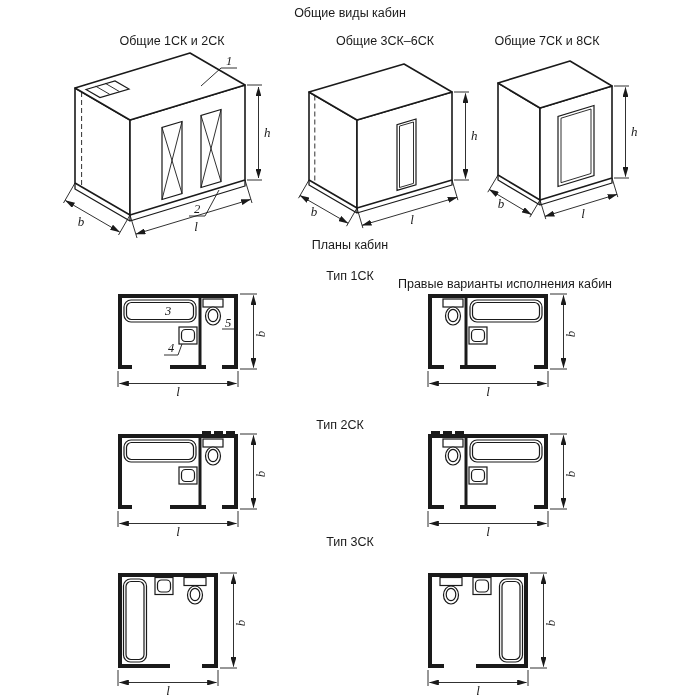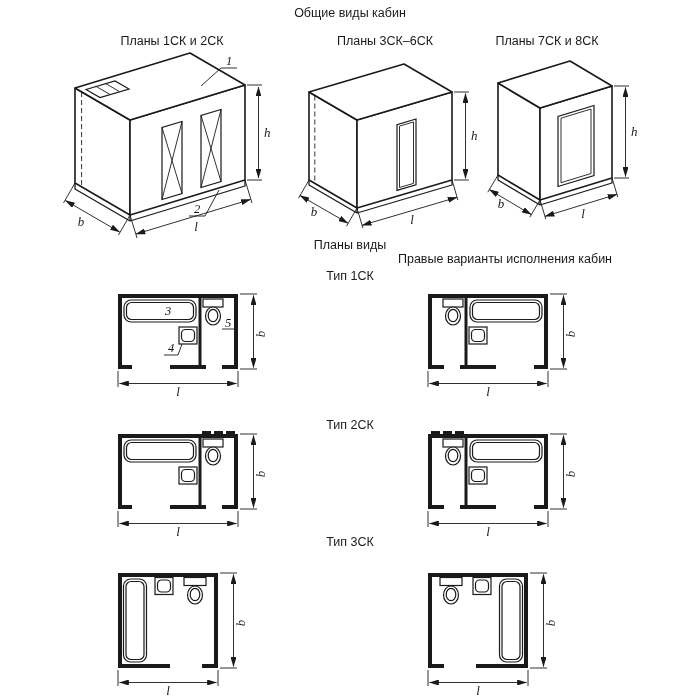--- a/index.html
+++ b/index.html
@@ -87,27 +87,27 @@
         <path class="thin" d="M0,97 V113 M100,97 V113 M102,0 H119 M102,95 H119"></path>
         <line class="dim" x1="1.5" y1="109.5" x2="98.5" y2="109.5" marker-start="url(#arr)" marker-end="url(#arr)"></line>
         <line class="dim" x1="115.5" y1="1.5" x2="115.5" y2="93.5" marker-start="url(#arr)" marker-end="url(#arr)"></line>
         <text class="dimlbl" x="50" y="122" text-anchor="middle">l</text>
         <text class="dimlbl" transform="rotate(-90 127 50)" x="127" y="50" text-anchor="middle">b</text>
       </g>
     </defs>
   </svg>
 
   <div class="lbl" style="left:350px;top:6px">Общие виды кабин</div>
-  <div class="lbl" style="left:172px;top:34px">Планы 1СК и 2СК</div>
-  <div class="lbl" style="left:385px;top:34px">Планы 3СК–6СК</div>
-  <div class="lbl" style="left:547px;top:34px">Планы 7СК и 8СК</div>
-  <div class="lbl" style="left:350px;top:238px">Планы виды</div>
-  <div class="lbl" style="left:505px;top:252px">Правые варианты исполнения кабин</div>
+  <div class="lbl" style="left:172px;top:34px">Общие 1СК и 2СК</div>
+  <div class="lbl" style="left:385px;top:34px">Общие 3СК–6СК</div>
+  <div class="lbl" style="left:547px;top:34px">Общие 7СК и 8СК</div>
+  <div class="lbl" style="left:350px;top:238px">Планы кабин</div>
+  <div class="lbl" style="left:505px;top:277px">Правые варианты исполнения кабин</div>
   <div class="lbl" style="left:350px;top:269px">Тип 1СК</div>
-  <div class="lbl" style="left:350px;top:418px">Тип 2СК</div>
+  <div class="lbl" style="left:340px;top:418px">Тип 2СК</div>
   <div class="lbl" style="left:350px;top:535px">Тип 3СК</div>
 
   <svg style="left:55px;top:50px" width="230" height="198">
     <g>
       <path class="face" d="M20,38 L75,70 L75,165 L20,133 Z"></path>
       <path class="face" d="M75,70 L190,35 L190,130 L75,165 Z"></path>
       <path class="face" d="M20,38 L135,3 L190,35 L75,70 Z"></path>
       <path class="edge" d="M20,133 L20,139 L75,171 L190,136 L190,130 M75,165 L75,171"></path>
       <path class="dash" d="M26.6,42 L26.6,137"></path>
     </g>

